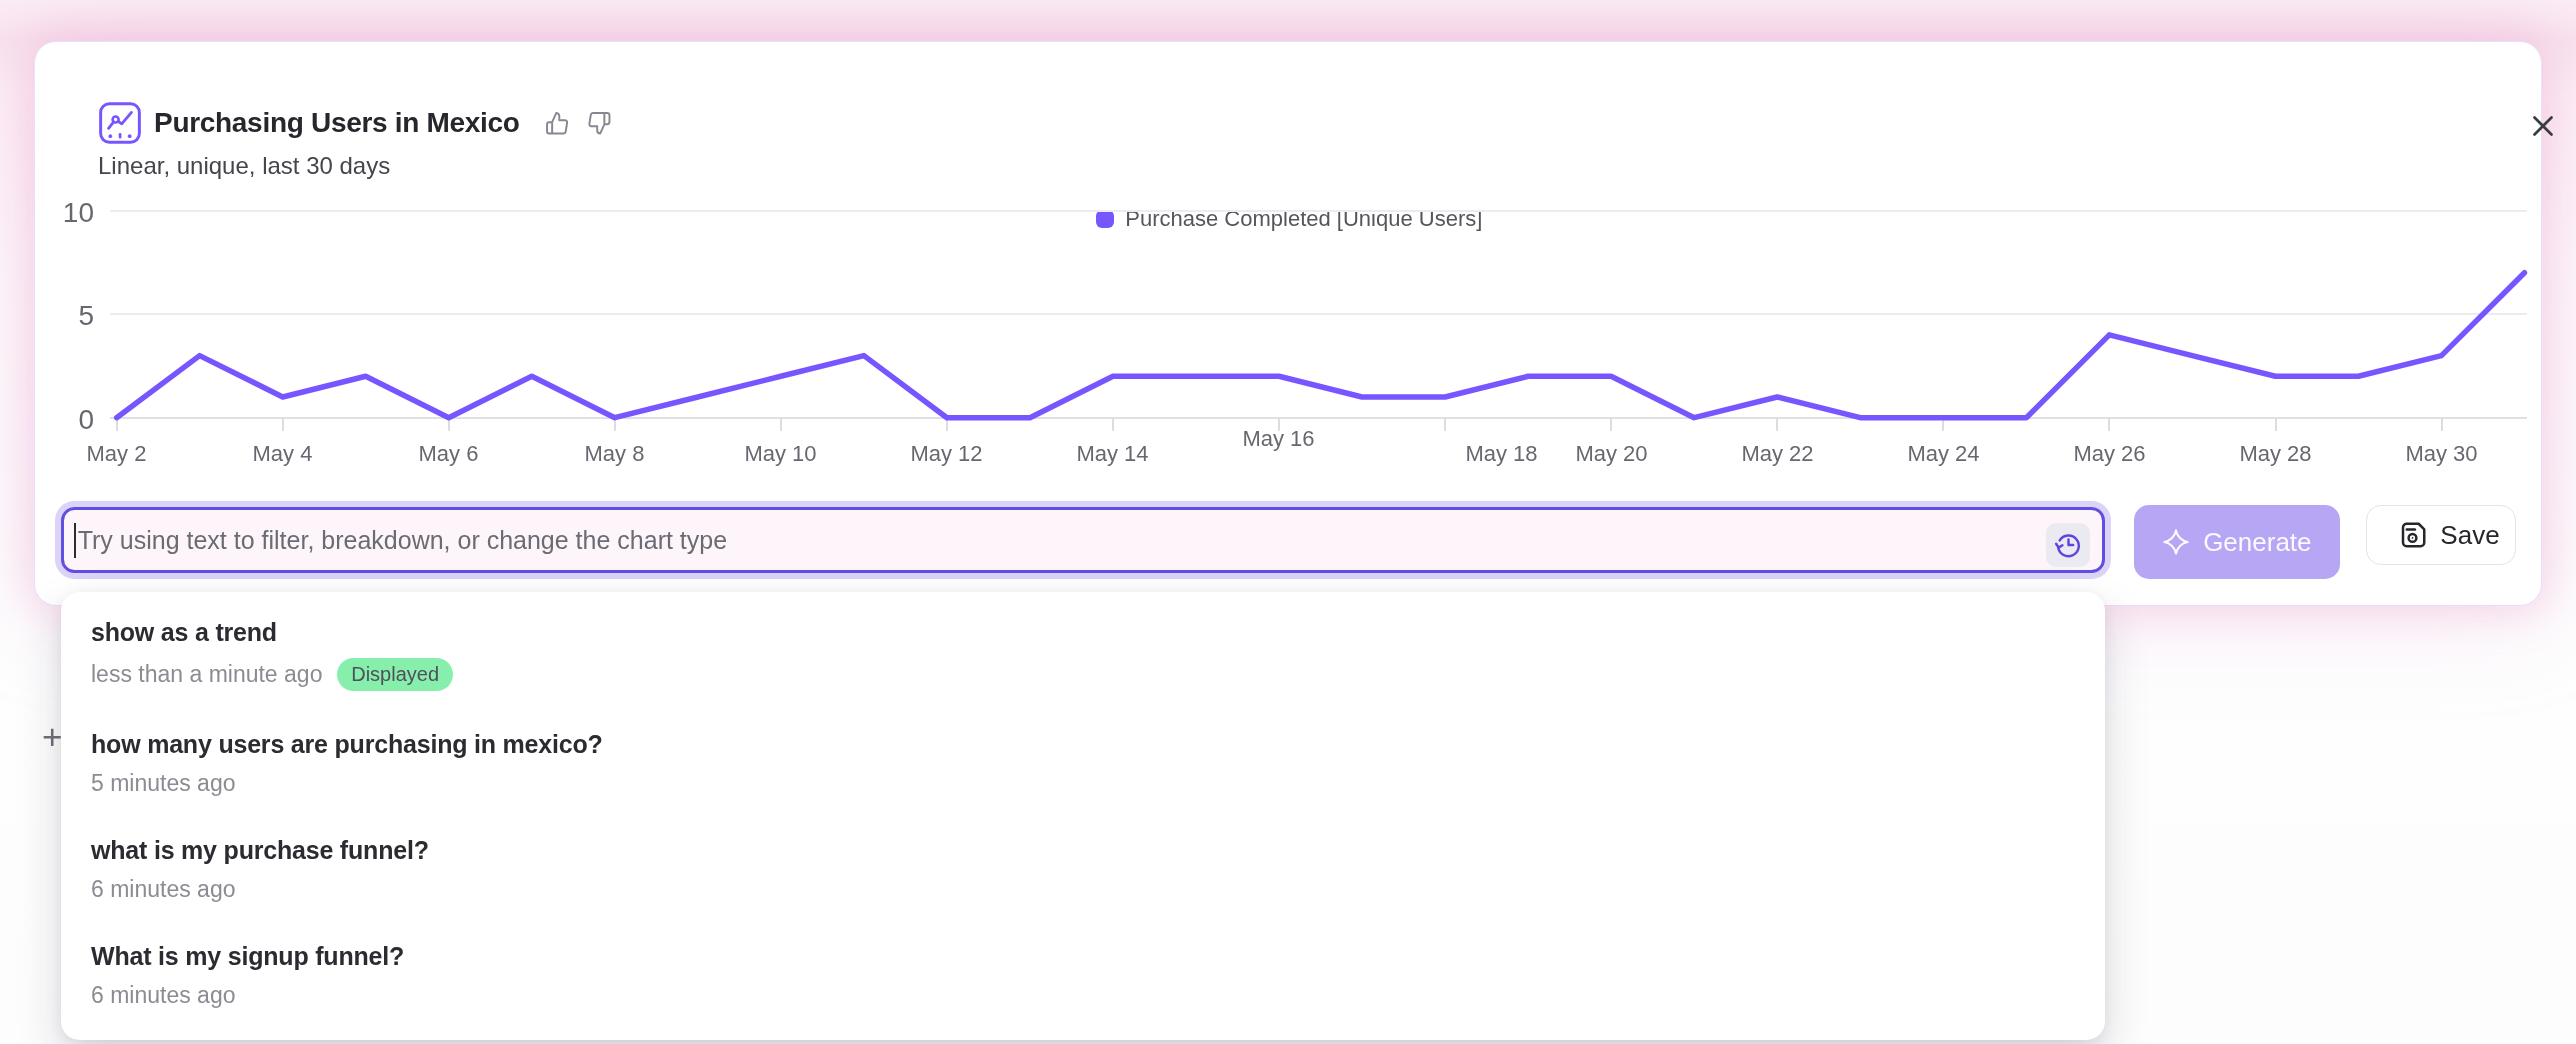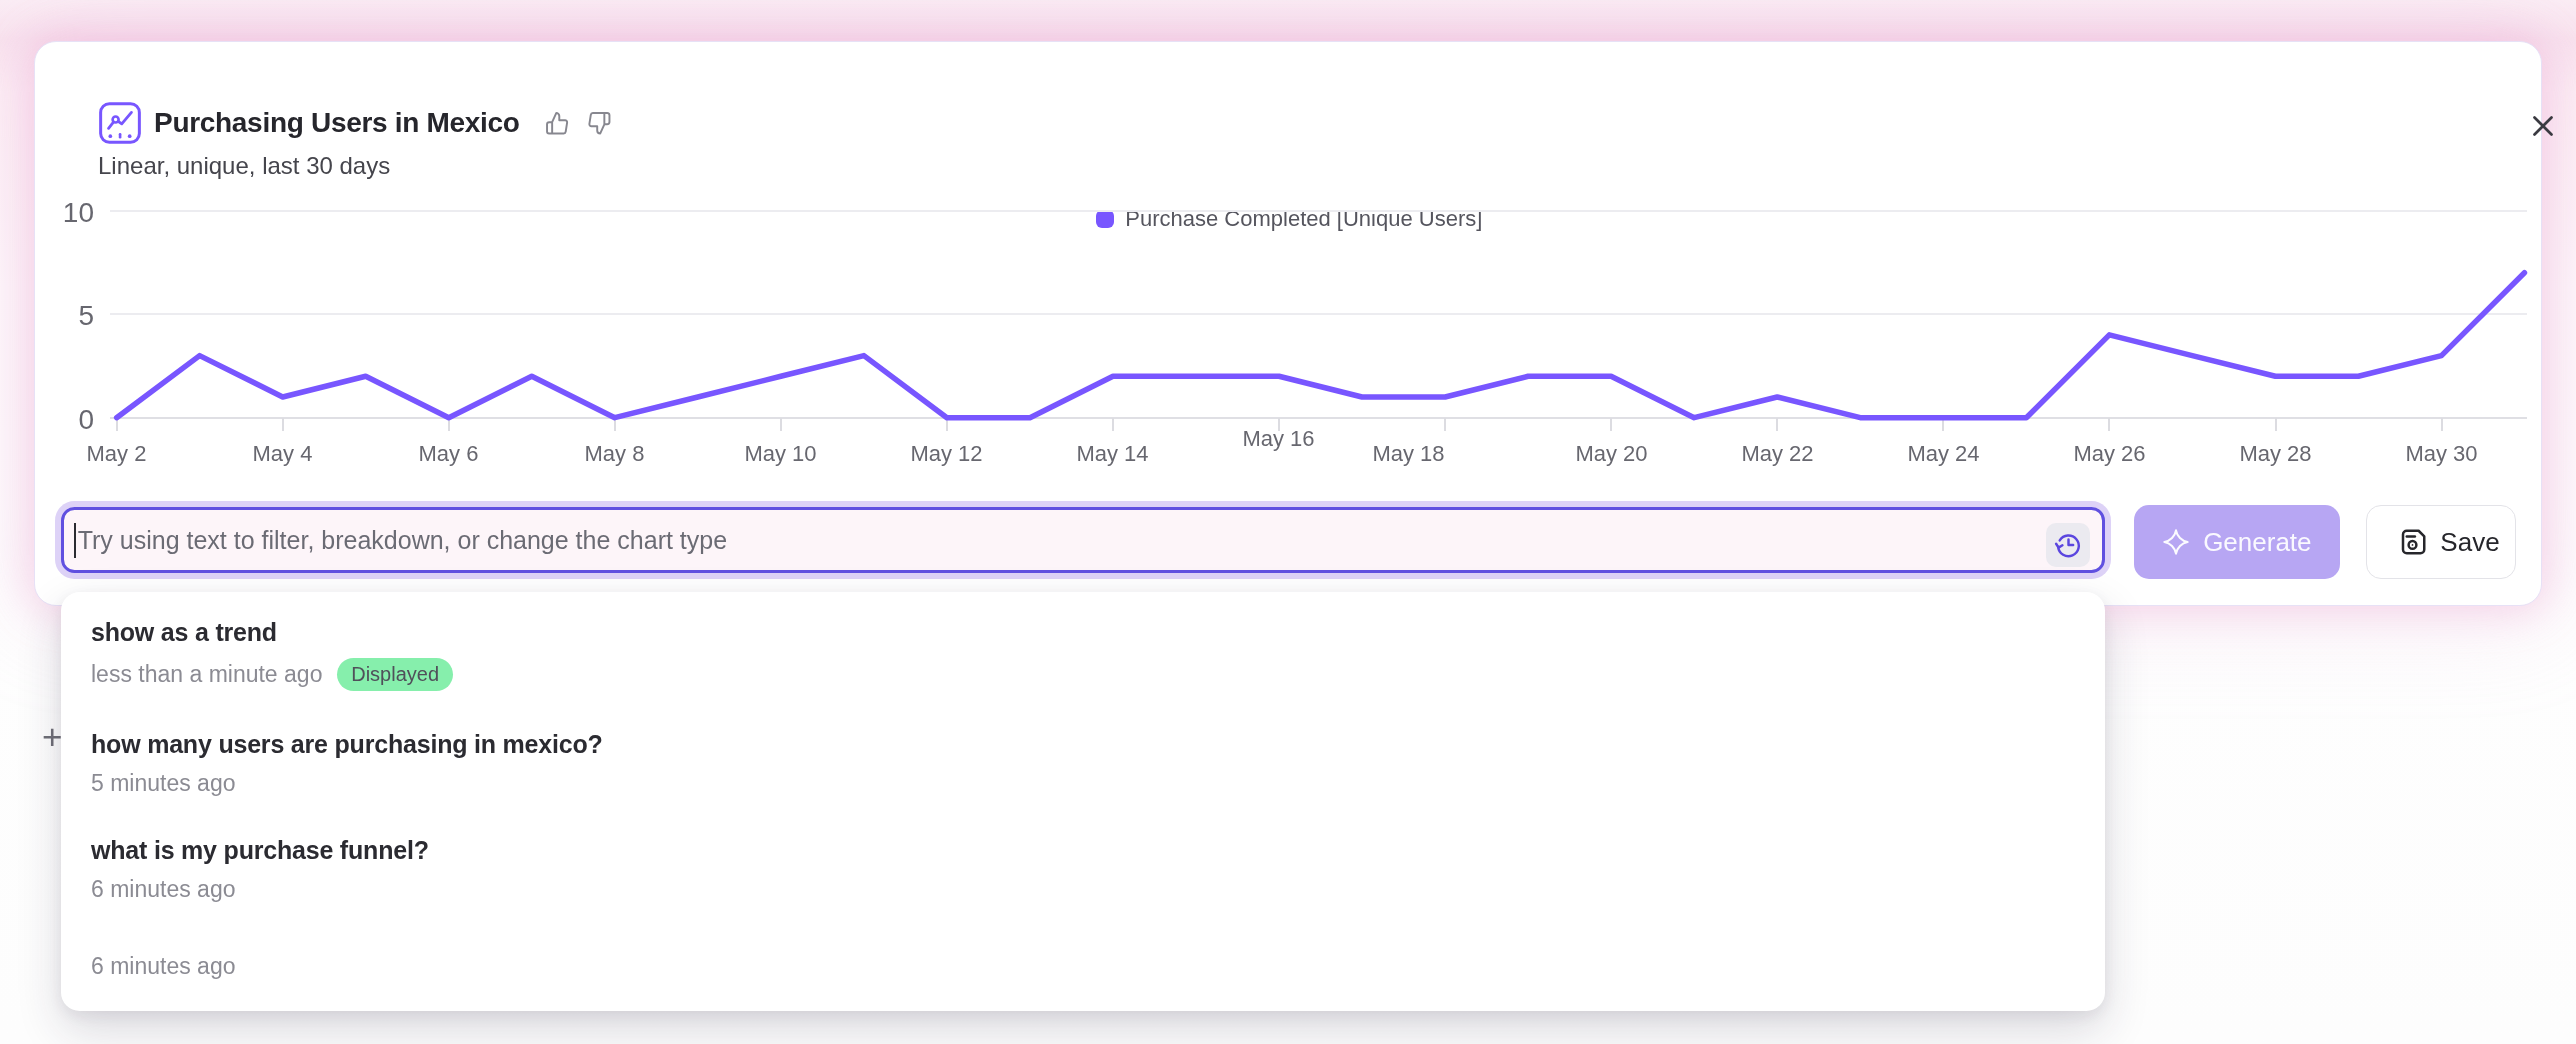--- a/index.html
+++ b/index.html
@@ -58,21 +58,21 @@
     background:#ebeaf0; border:none; border-radius:10px; cursor:pointer;
     display:flex; align-items:center; justify-content:center; color:#5b46df;
   }
   .gen-btn{
     position:absolute; left:2134px; top:505px; width:206px; height:74px;
     background:#b7a6f3; border:none; border-radius:15px; cursor:default;
     display:flex; align-items:center; justify-content:center; gap:12.7px;
   }
   .gen-label{ font-size:26px; font-weight:500; color:rgba(255,255,255,0.93); }
   .save-btn{
-    position:absolute; left:2366px; top:505px; width:150px; height:74px;
+    position:absolute; left:2366px; top:505px; width:150px; height:60px;
     background:#ffffff; border:1.7px solid #e3e3e8; border-radius:15px; cursor:pointer;
     display:flex; align-items:center; justify-content:center; gap:12px; color:#26262b;padding-left:16px;
   }
   .save-label{ font-size:26px; font-weight:500; color:#26262b; }
 
   
   .dropdown{
     position:absolute; left:61px; top:592px; width:2044px;
     background:#ffffff; border-radius:18.6px;
     box-shadow:0 18.6px 46px rgba(40,32,60,0.16), 0 4.2px 13.5px rgba(40,32,60,0.07);
@@ -165,21 +165,21 @@
     </div>
   <div class="chart-xlabels" style="z-index:11">
       <div class="xlabel" style="left: 49px; top: 441px;">May 2</div>
       <div class="xlabel" style="left: 215px; top: 441px;">May 4</div>
       <div class="xlabel" style="left: 381px; top: 441px;">May 6</div>
       <div class="xlabel" style="left: 547px; top: 441px;">May 8</div>
       <div class="xlabel" style="left: 713px; top: 441px;">May 10</div>
       <div class="xlabel" style="left: 879px; top: 441px;">May 12</div>
       <div class="xlabel" style="left: 1045px; top: 441px;">May 14</div>
       <div class="xlabel" style="left: 1211px; top: 426px; text-align: center;">May 16</div>
-      <div class="xlabel" style="left: 1341px; top: 441px;">May 18</div>
+      <div class="xlabel" style="left: 1434px; top: 441px;">May 18</div>
       <div class="xlabel" style="left: 1544px; top: 441px;">May 20</div>
       <div class="xlabel" style="left: 1710px; top: 441px;">May 22</div>
       <div class="xlabel" style="left: 1876px; top: 441px;">May 24</div>
       <div class="xlabel" style="left: 2042px; top: 441px;">May 26</div>
       <div class="xlabel" style="left: 2208px; top: 441px;">May 28</div>
       <div class="xlabel" style="left: 2374px; top: 441px;">May 30</div>
     </div>
   <svg class="chart-svg" width="2576" height="1045" style="z-index:12" viewBox="0 0 3048 1236">
     <polyline points="138.0,494.0 236.2,420.5 334.5,469.5 432.7,445.0 531.0,494.0 629.2,445.0 727.4,494.0 825.7,469.5 923.9,445.0 1022.2,420.5 1120.4,494.0 1218.7,494.0 1316.9,445.0 1415.1,445.0 1513.4,445.0 1611.6,469.5 1709.9,469.5 1808.1,445.0 1906.3,445.0 2004.6,494.0 2102.8,469.5 2201.1,494.0 2299.3,494.0 2397.6,494.0 2495.8,396.0 2594.0,420.5 2692.3,445.0 2790.5,445.0 2888.8,420.5 2987.0,322.5" fill="none" stroke-width="6.5" stroke-linejoin="round" stroke-linecap="round" stroke="#7856ff"></polyline>
   </svg>
@@ -233,20 +233,21 @@
         <span class="dd-time">5 minutes ago</span>
       </div>
     </div>
     <div class="dd-item">
       <div class="dd-title">what is my purchase funnel?</div>
       <div class="dd-meta">
         <span class="dd-time">6 minutes ago</span>
       </div>
     </div>
     <div class="dd-item">
+      <div class="dd-title">What is my signup funnel?</div>
       <div class="dd-meta">
         <span class="dd-time">6 minutes ago</span>
       </div>
     </div>
   </div>
 
 </div>
 
 
 </body></html>

